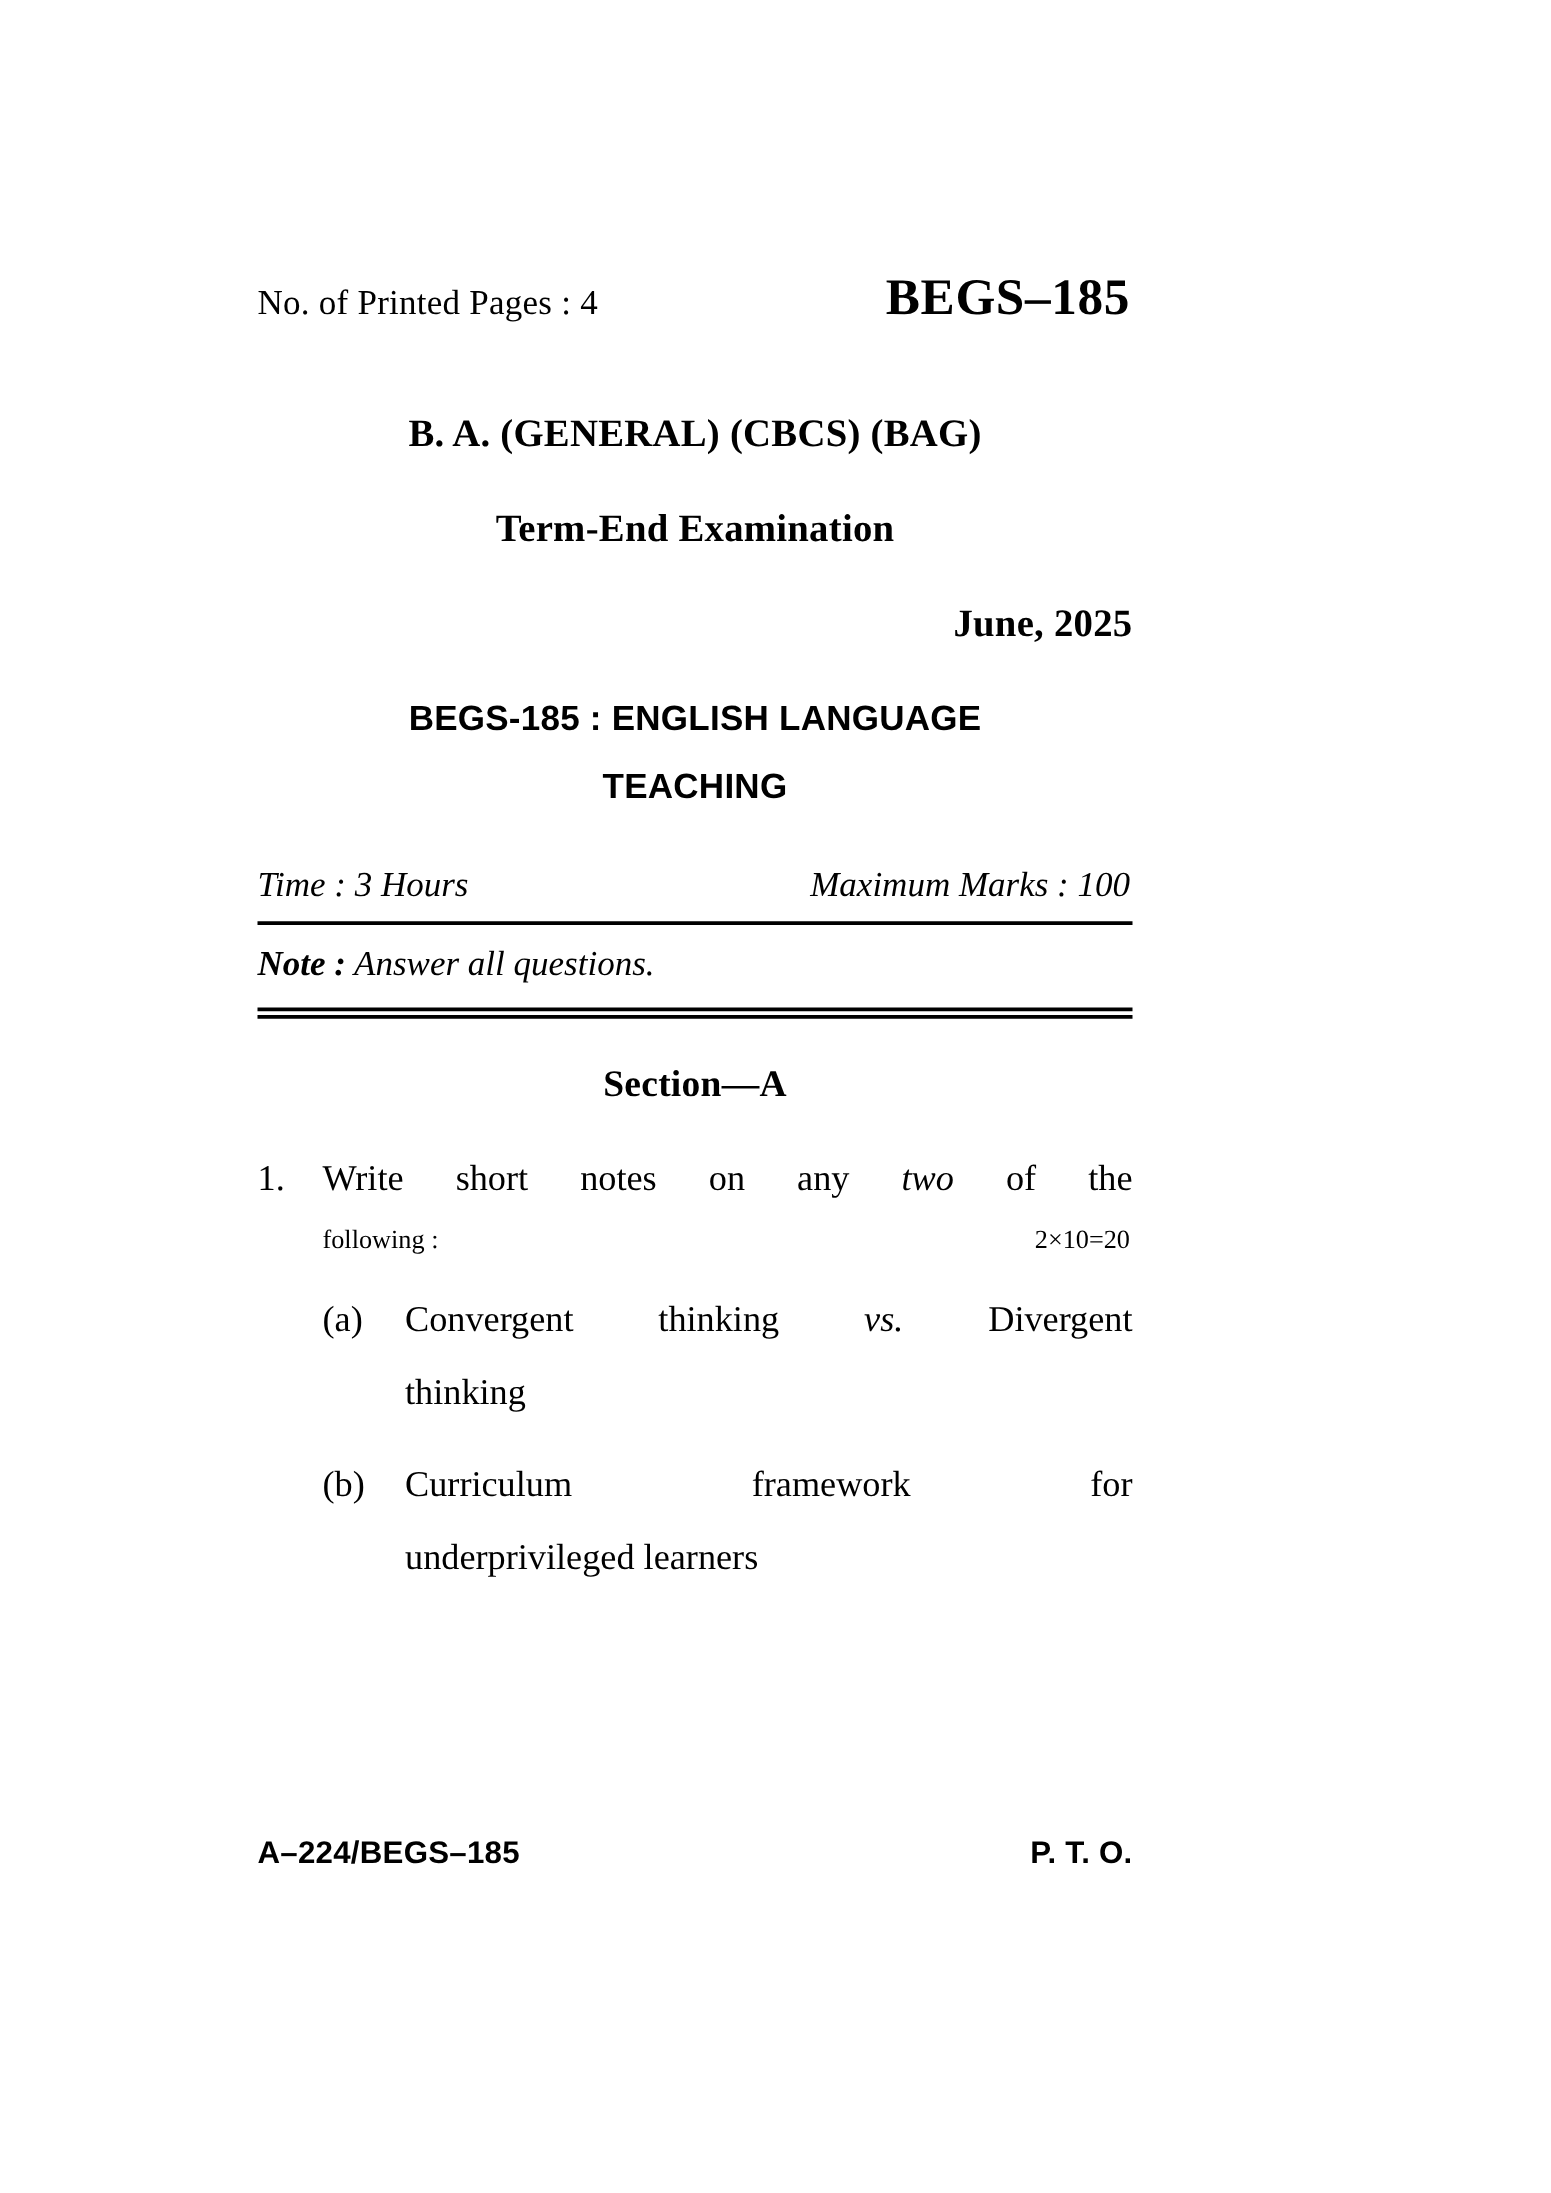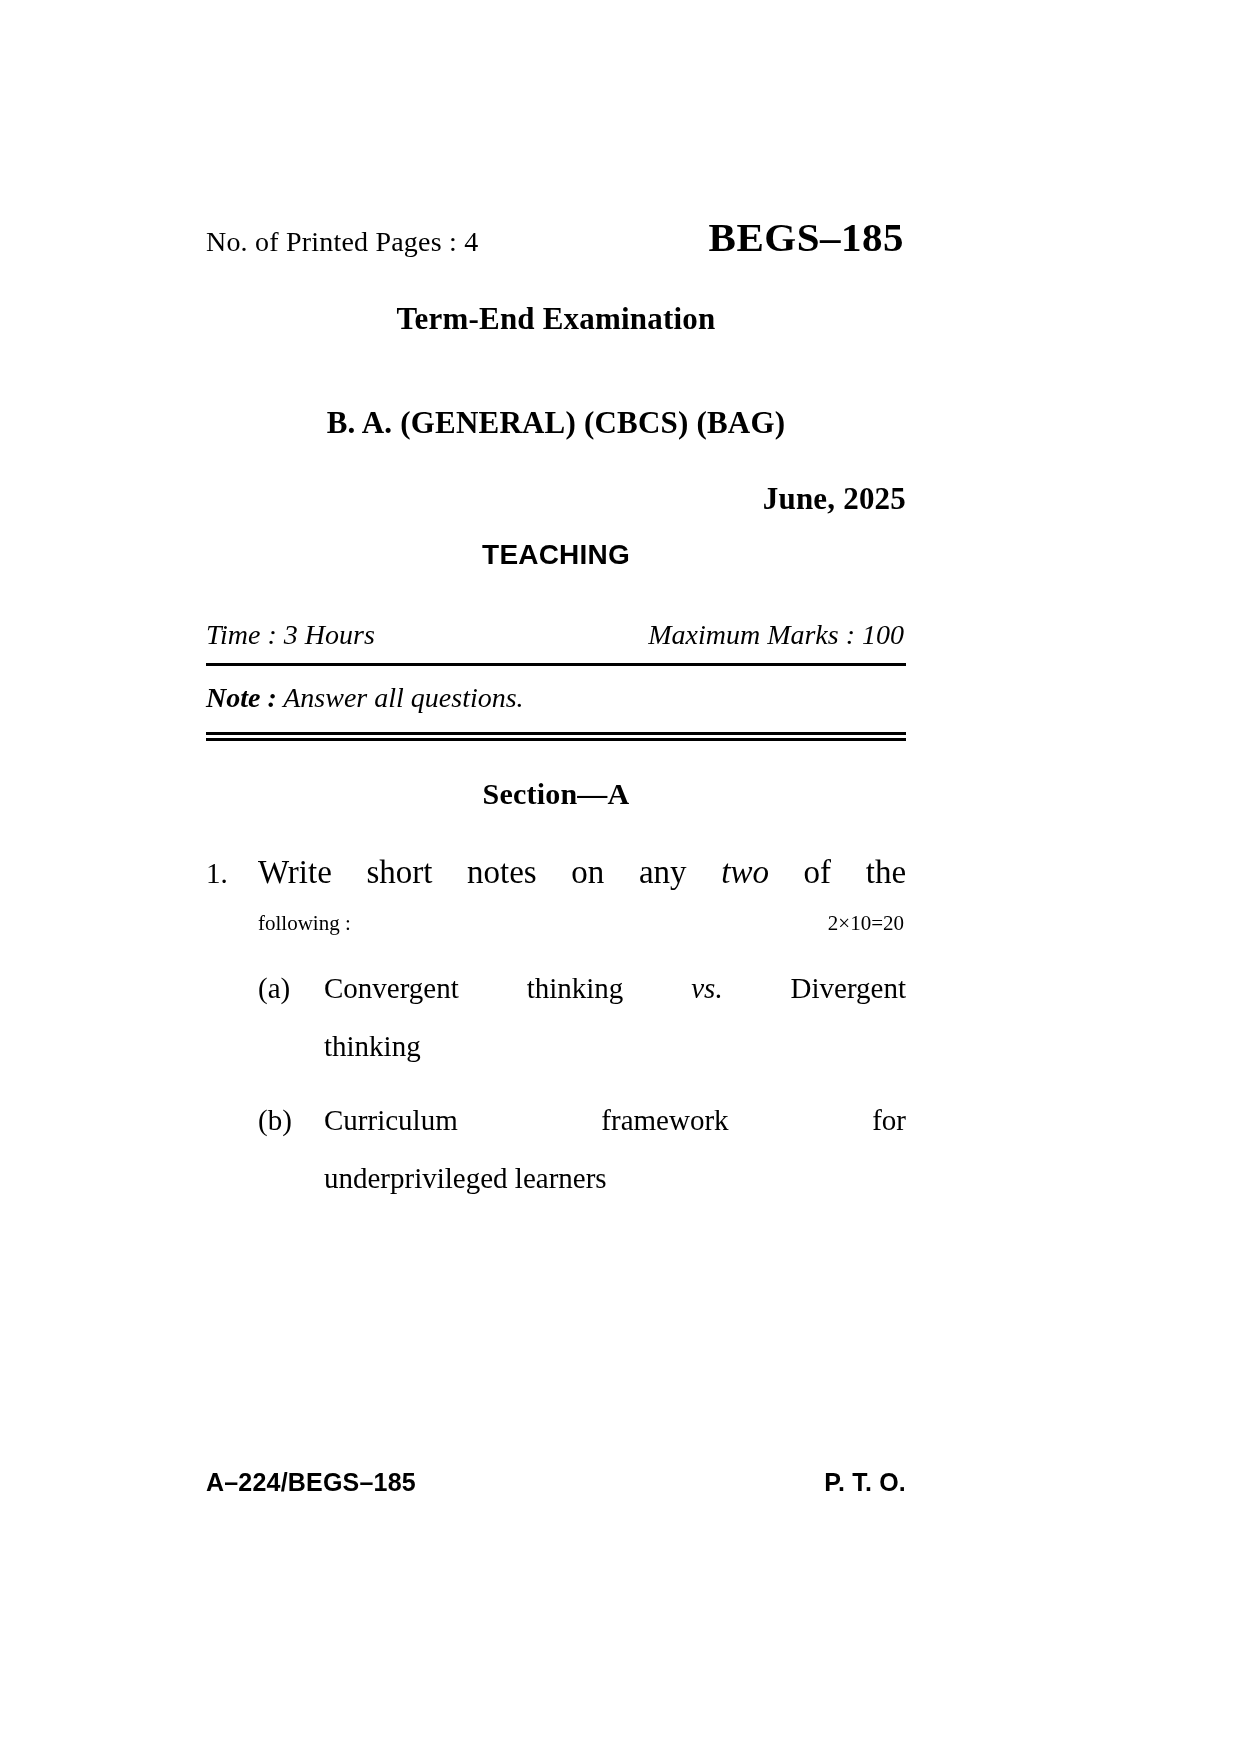--- a/index.html
+++ b/index.html
@@ -115,21 +115,21 @@
     display: flex;
     align-items: baseline;
   }
   .q-num {
     width: 52px;
     flex: 0 0 52px;
     font-size: 29px;
   }
   .q-body {
     flex: 1 1 auto;
-    font-size: 33px;
+    font-size: 29px;
   }
   .just {
     text-align: justify;
     text-align-last: justify;
     line-height: 1.52;
   }
   .q-line2 {
     display: flex;
     justify-content: space-between;
     align-items: baseline;
@@ -184,26 +184,27 @@
 
 <div class="page">
 
   <div class="content">
 
     <div class="topbar">
       <div class="printed-pages">No. of Printed Pages : 4</div>
       <div class="paper-code">BEGS–185</div>
     </div>
 
+    <div class="head-serif h-degree">B. A. (GENERAL) (CBCS) (BAG)</div>
+
     <div class="head-serif h-term">Term-End Examination</div>
 
-    <div class="head-serif h-degree">B. A. (GENERAL) (CBCS) (BAG)</div>
-
     <div class="head-serif h-month">June, 2025</div>
 
+    <div class="head-sans h-subject1">BEGS-185 : ENGLISH LANGUAGE</div>
 
     <div class="head-sans h-subject2">TEACHING</div>
 
     <div class="timemarks">
       <div class="time">Time : 3 Hours</div>
       <div class="marks">Maximum Marks : 100</div>
     </div>
 
     <div class="rule-single"></div>
 

